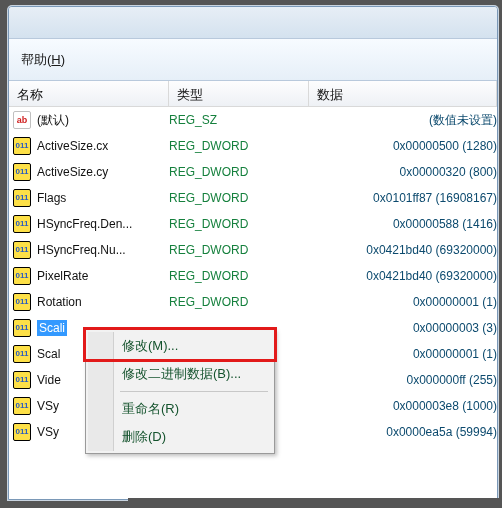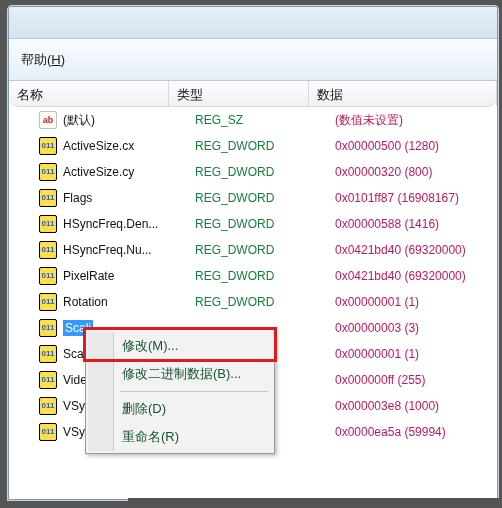--- a/index.html
+++ b/index.html
@@ -47,42 +47,40 @@
   .listarea {
     position: relative;
     height: calc(100% - 62px);
     background: #fff;
   }
   .colheaders {
     display: flex;
     height: 26px;
     border-bottom: 1px solid #d9d9d9;
     background: linear-gradient(#fdfdfe,#eef1f5);
-    border-radius: 10px;
   }
   .colheaders .col {
     border-right: 1px solid #d9d9d9;
     padding: 5px 8px 0 8px;
     color: #111;
     font-size: 13px;
   }
   .col-name { width: 160px; }
   .col-type { width: 140px; }
   .col-data { flex: 1; }
   .rows { }
   .row {
     display: flex;
     height: 26px;
     align-items: center;
     padding-left: 4px;
-    margin-left: 26px;
   }
   .row .cell1 { width: 156px; display: flex; align-items: center; overflow: hidden; white-space: nowrap; }
   .row .cell2 { width: 140px; color: #15803d; }
-  .row .cell3 { flex: 1; color: #be185d; white-space: nowrap; }
+  .row .cell3 { flex: 1; color: #0c4a6e; white-space: nowrap; text-align: right; }
   .icon {
     width: 18px; height: 18px;
     margin-right: 6px;
     display: inline-flex;
     align-items: center;
     justify-content: center;
     flex-shrink: 0;
     border-radius: 2px;
   }
   .icon-sz {
@@ -282,21 +280,21 @@
           <div class="cell2"></div>
           <div class="cell3">0x0000ea5a (59994)</div>
         </div>
       </div>
 
     <div class="ctxmenu">
       <div class="gutter"></div>
       <div class="mitem">修改(M)...</div>
       <div class="mitem">修改二进制数据(B)...</div>
       <div class="msep"></div>
+      <div class="mitem">重命名(R)</div>
       <div class="mitem">删除(D)</div>
-      <div class="mitem">重命名(R)</div>
     </div>
 
     <div class="redbox"></div>
   </div>
 </div>
 
 <div class="bottombar"></div>
 
 </body></html>

